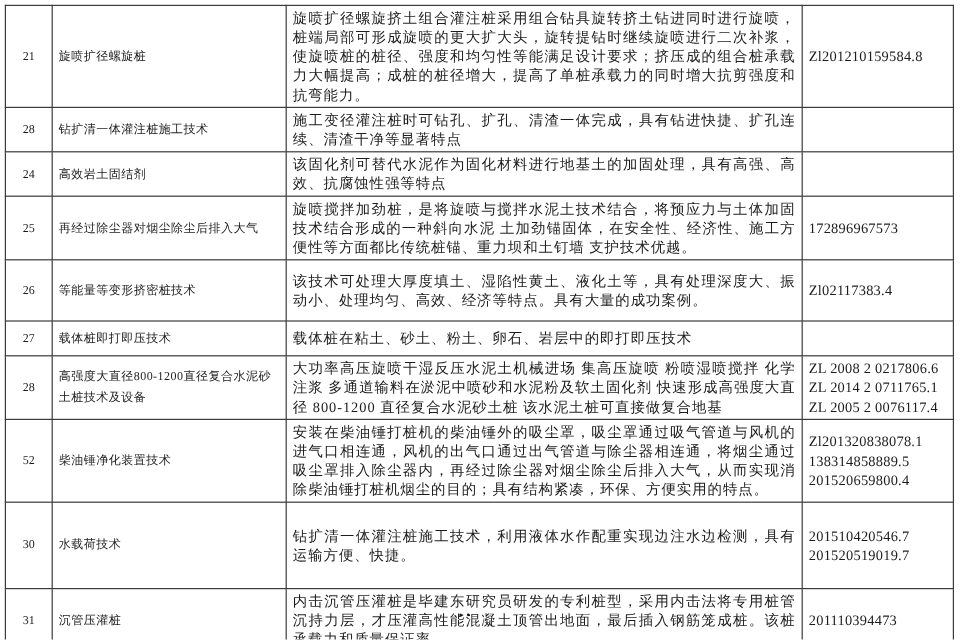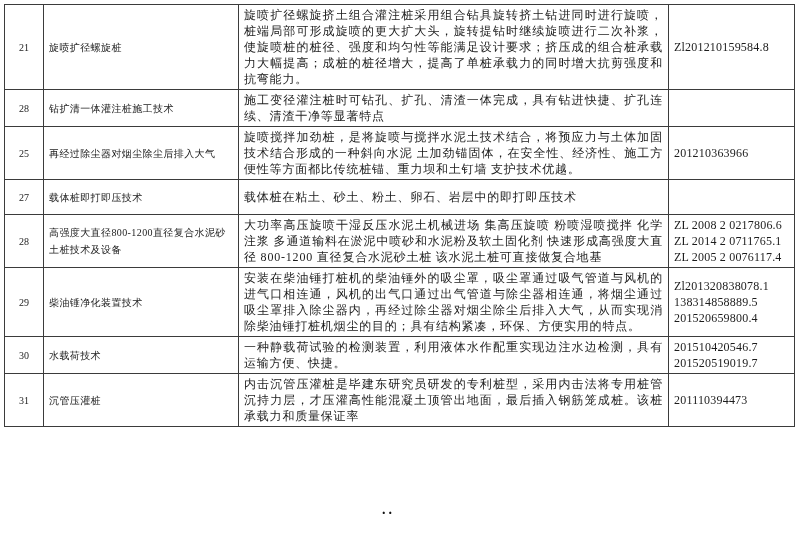--- a/index.html
+++ b/index.html
@@ -109,64 +109,78 @@
   </tr>
 
   <tr>
     <td class="c-num">28</td>
     <td class="c-name">钻扩清一体灌注桩施工技术</td>
     <td class="c-desc">施工变径灌注桩时可钻孔、扩孔、清渣一体完成，具有钻进快捷、扩孔连续、清渣干净等显著特点</td>
     <td class="c-pat"></td>
   </tr>
 
 
+  <tr>
+    <td class="c-num">24</td>
+    <td class="c-name">高效岩土固结剂</td>
+    <td class="c-desc">该固化剂可替代水泥作为固化材料进行地基土的加固处理，具有高强、高效、抗腐蚀性强等特点</td>
+    <td class="c-pat"></td>
+  </tr>
 
   <tr>
     <td class="c-num">25</td>
     <td class="c-name">再经过除尘器对烟尘除尘后排入大气</td>
     <td class="c-desc">旋喷搅拌加劲桩，是将旋喷与搅拌水泥土技术结合，将预应力与土体加固技术结合形成的一种斜向水泥 土加劲锚固体，在安全性、经济性、施工方便性等方面都比传统桩锚、重力坝和土钉墙 支护技术优越。</td>
     <td class="c-pat">
-            <div>201210363966</div>
+            <div>172896967573</div>
           </td>
   </tr>
 
+  <tr>
+    <td class="c-num">26</td>
+    <td class="c-name">等能量等变形挤密桩技术</td>
+    <td class="c-desc">该技术可处理大厚度填土、湿陷性黄土、液化土等，具有处理深度大、振动小、处理均匀、高效、经济等特点。具有大量的成功案例。</td>
+    <td class="c-pat">
+            <div>Zl02117383.4</div>
+          </td>
+  </tr>
 
   <tr>
     <td class="c-num">27</td>
     <td class="c-name">载体桩即打即压技术</td>
     <td class="c-desc">载体桩在粘土、砂土、粉土、卵石、岩层中的即打即压技术</td>
     <td class="c-pat"></td>
   </tr>
 
   <tr>
     <td class="c-num">28</td>
     <td class="c-name">高强度大直径800-1200直径复合水泥砂土桩技术及设备</td>
     <td class="c-desc">大功率高压旋喷干湿反压水泥土机械进场 集高压旋喷 粉喷湿喷搅拌 化学注浆 多通道输料在淤泥中喷砂和水泥粉及软土固化剂 快速形成高强度大直径 800-1200 直径复合水泥砂土桩 该水泥土桩可直接做复合地基</td>
     <td class="c-pat">
             <div>ZL 2008 2 0217806.6</div>
             <div>ZL 2014 2 0711765.1</div>
             <div>ZL 2005 2 0076117.4</div>
           </td>
   </tr>
 
   <tr>
-    <td class="c-num">29</td>
+    <td class="c-num">52</td>
     <td class="c-name">柴油锤净化装置技术</td>
     <td class="c-desc">安装在柴油锤打桩机的柴油锤外的吸尘罩，吸尘罩通过吸气管道与风机的进气口相连通，风机的出气口通过出气管道与除尘器相连通，将烟尘通过吸尘罩排入除尘器内，再经过除尘器对烟尘除尘后排入大气，从而实现消除柴油锤打桩机烟尘的目的；具有结构紧凑，环保、方便实用的特点。</td>
     <td class="c-pat">
             <div>Zl201320838078.1</div>
             <div>138314858889.5</div>
             <div>201520659800.4</div>
           </td>
   </tr>
 
   <tr>
     <td class="c-num">30</td>
     <td class="c-name">水载荷技术</td>
-    <td class="c-desc">一种静载荷试验的检测装置，利用液体水作配重实现边注水边检测，具有运输方便、快捷。</td>
+    <td class="c-desc">钻扩清一体灌注桩施工技术，利用液体水作配重实现边注水边检测，具有运输方便、快捷。</td>
     <td class="c-pat">
             <div>201510420546.7</div>
             <div>201520519019.7</div>
           </td>
   </tr>
 
   <tr>
     <td class="c-num">31</td>
     <td class="c-name">沉管压灌桩</td>
     <td class="c-desc">内击沉管压灌桩是毕建东研究员研发的专利桩型，采用内击法将专用桩管沉持力层，才压灌高性能混凝土顶管出地面，最后插入钢筋笼成桩。该桩承载力和质量保证率</td>

